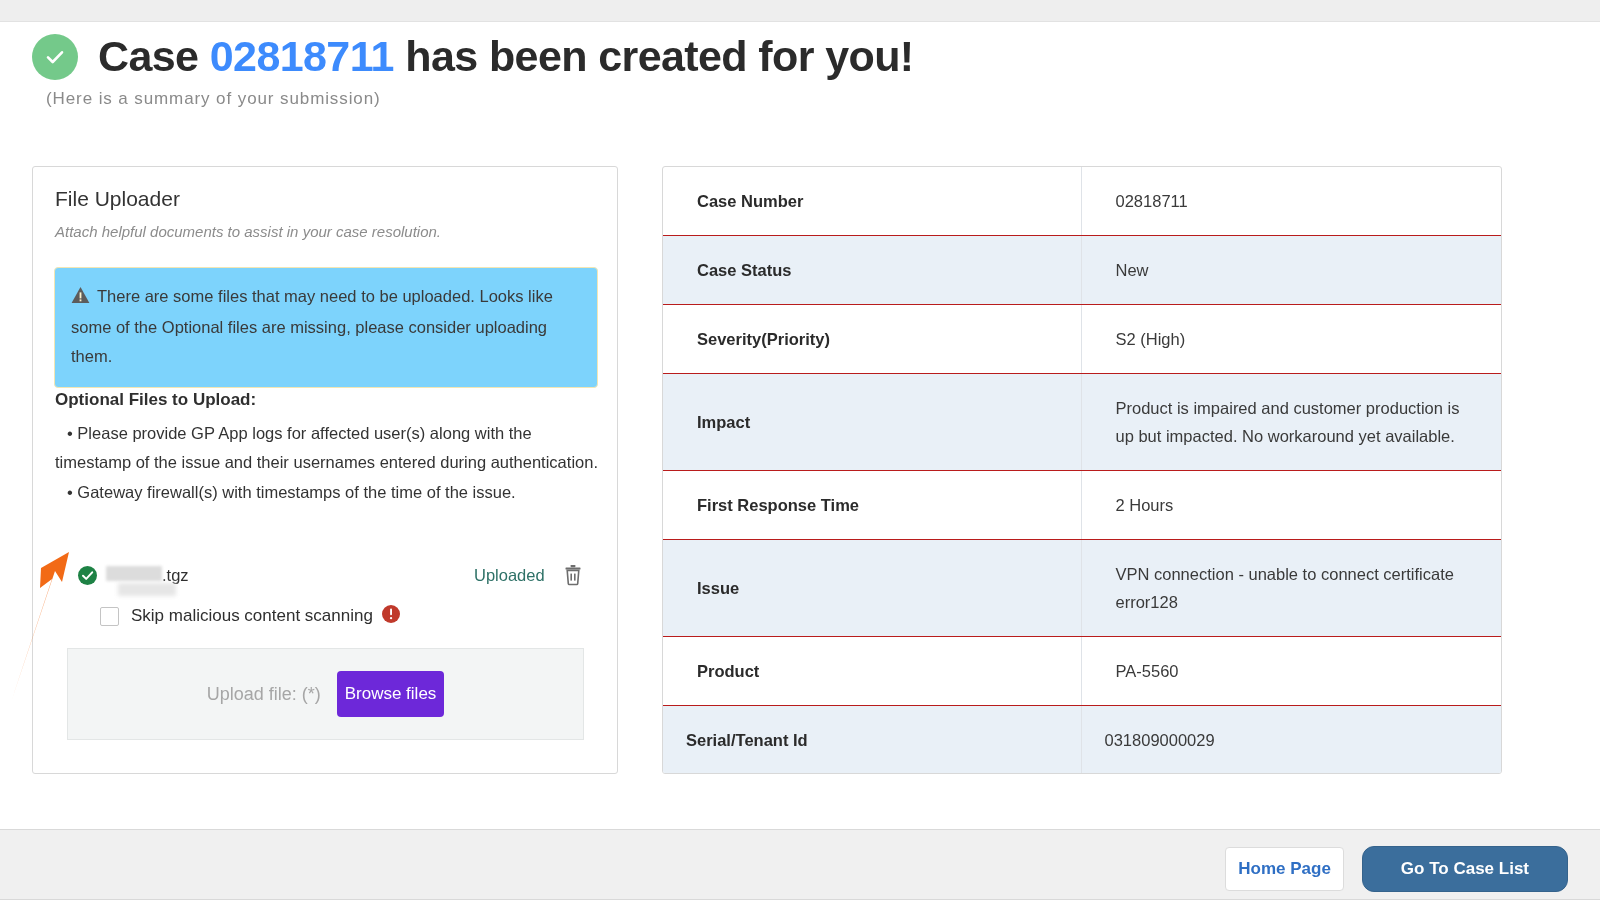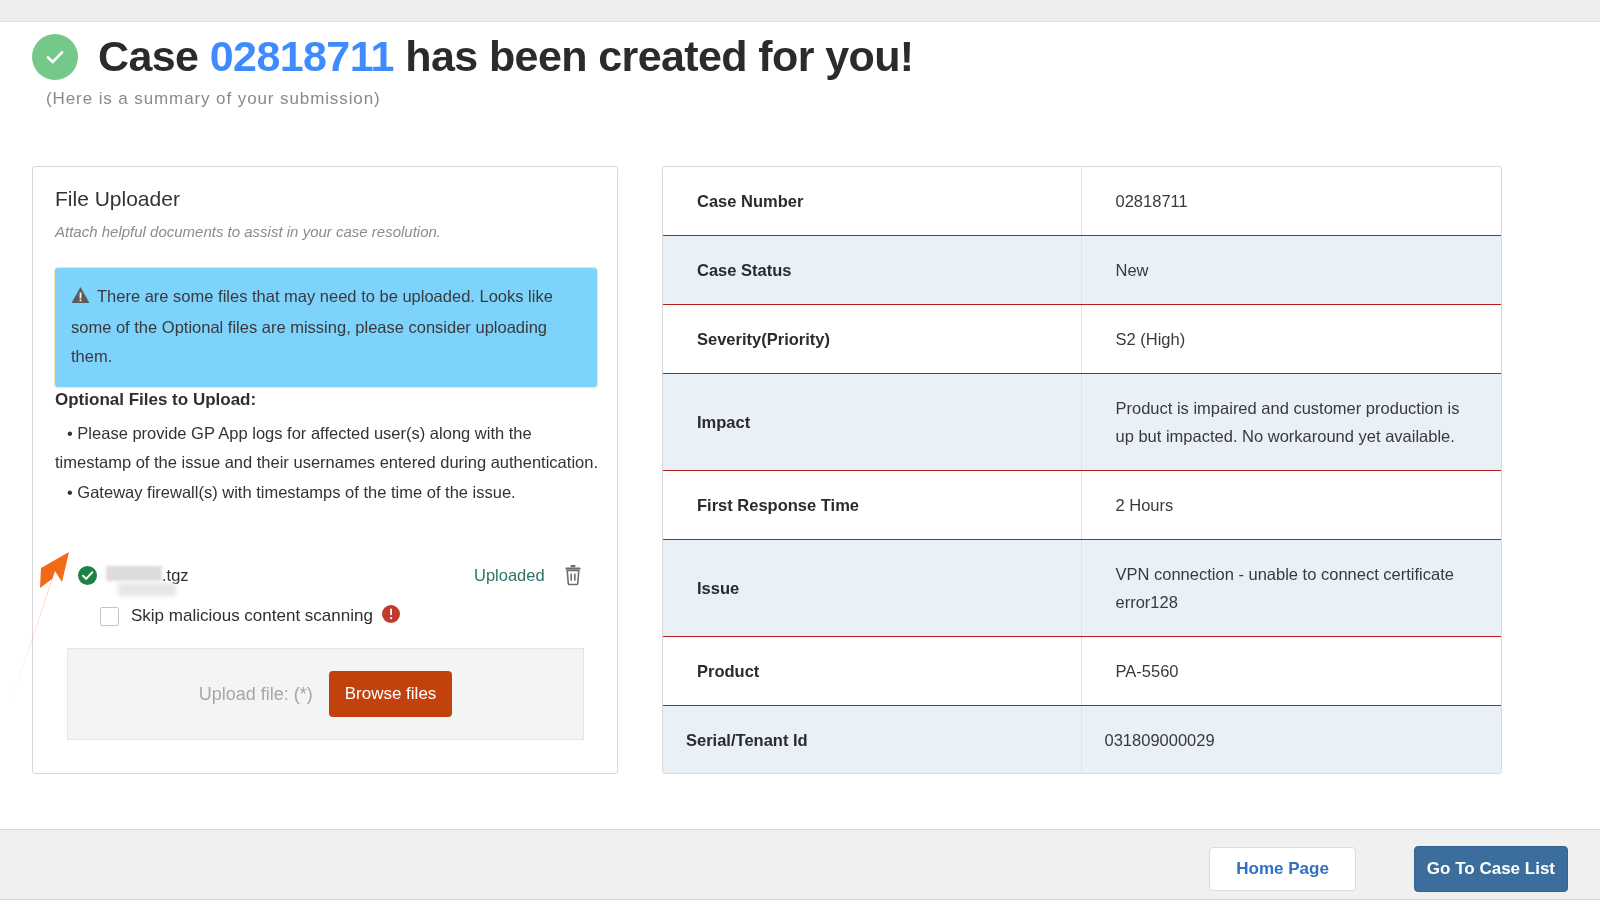--- a/index.html
+++ b/index.html
@@ -227,26 +227,26 @@
     display: flex;
     align-items: center;
     justify-content: center;
     gap: 16px;
   }
   .upload-hint {
     font-size: 18px;
     color: #a6a6a6;
   }
   .browse-btn {
-    background: #c2410c;
+    background: #6d28d9;
     color: #ffffff;
     font-size: 17px;
     border: none;
     border-radius: 4px;
-    padding: 13px 16px;
+    padding: 13px 8px;
     cursor: pointer;
     font-family: "Liberation Sans", sans-serif;
   }
 
   
   table.case-table {
     border-collapse: collapse;
     width: 838px;
     table-layout: fixed;
   }
@@ -295,35 +295,34 @@
     gap: 18px;
     align-items: center;
   }
   .btn-home {
     background: #ffffff;
     color: #2f6fc4;
     border: 1px solid #dcdcdc;
     border-radius: 4px;
     font-size: 17px;
     font-weight: bold;
-    padding: 11px 26px;
+    padding: 11px 12px;
     cursor: pointer;
     font-family: "Liberation Sans", sans-serif;
   }
   .btn-caselist {
     background: #3b6e9c;
     color: #ffffff;
     border: 1px solid #35638c;
-    border-radius: 4px;
+    border-radius: 12px;
     font-size: 17px;
     font-weight: bold;
-    padding: 12px 12px;
+    padding: 12px 38px;
     cursor: pointer;
     font-family: "Liberation Sans", sans-serif;
-    margin-left: 40px;
   }
 
   
   .annot-arrow {
     position: absolute;
     left: 0; top: 540px;
     width: 90px; height: 165px;
     pointer-events: none;
   }
 </style>

